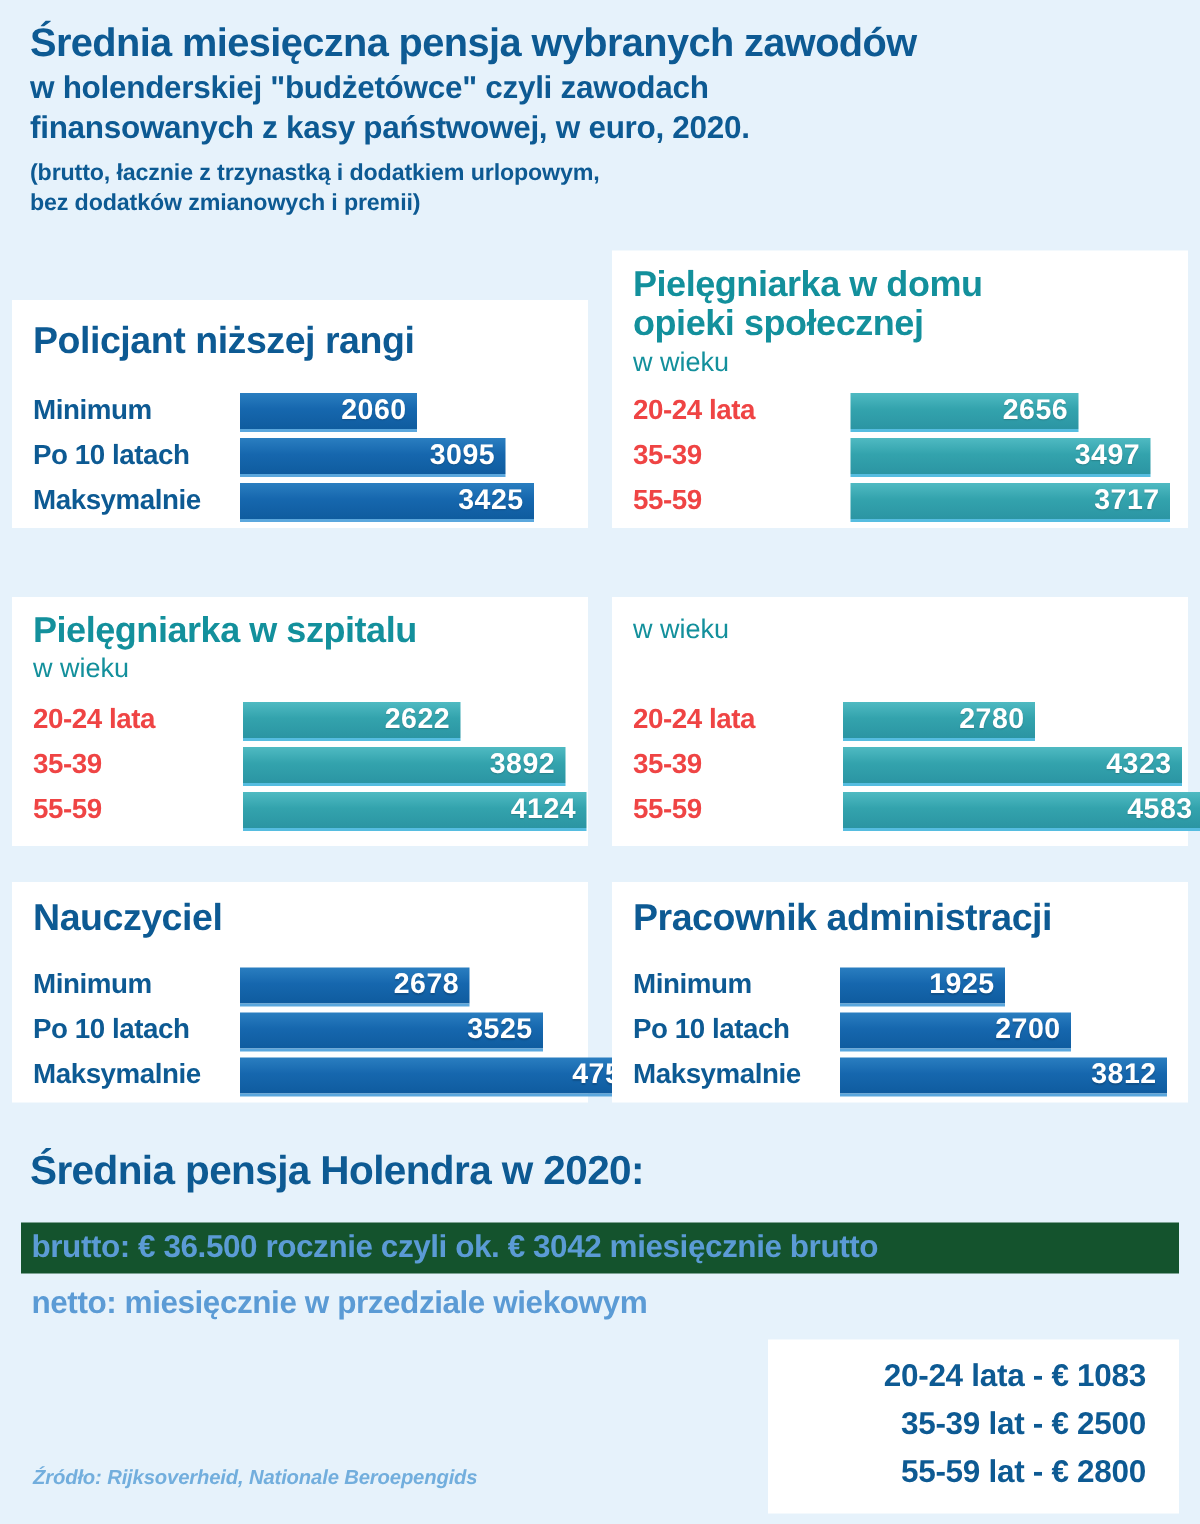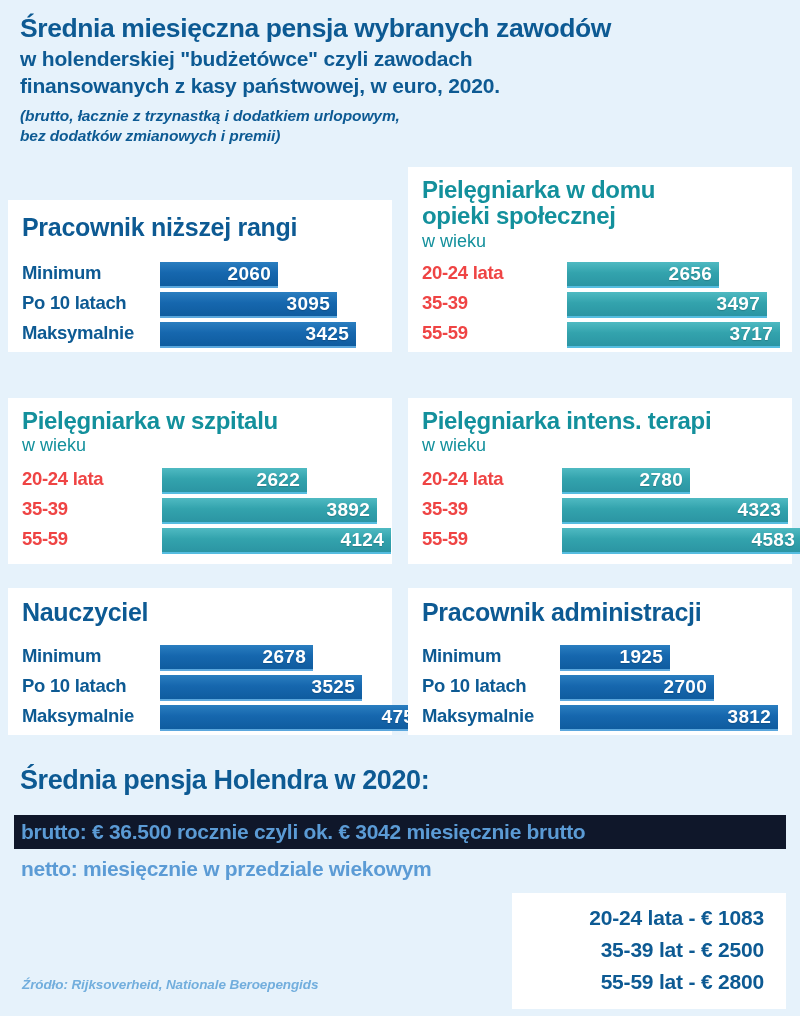--- a/index.html
+++ b/index.html
@@ -34,21 +34,20 @@
   .title-sub {
     font-size: 21px;
     font-weight: bold;
     color: #0d5a93;
     line-height: 1.18;
     margin-top: 3px;
     letter-spacing: -0.2px;
   }
   .title-note {
     font-size: 15.5px;
-    font-style: italic;
     font-weight: bold;
     color: #0d5a93;
     line-height: 1.25;
     margin-top: 7px;
     letter-spacing: -0.1px;
   }
 
   
   .panel {
     position: absolute;
@@ -126,21 +125,21 @@
     color: #0d5a93;
     letter-spacing: -0.4px;
     white-space: nowrap;
   }
   .summary-bar {
     position: absolute;
     left: 14px;
     top: 815px;
     width: 772px;
     height: 34px;
-    background: #0f172a;
+    background: #14532d;
     display: flex;
     align-items: center;
   }
   .summary-bar-text {
     font-size: 21px;
     font-weight: bold;
     color: #5b9bd5;
     letter-spacing: -0.3px;
     padding-left: 7px;
     white-space: nowrap;
@@ -193,21 +192,21 @@
 
 <div class="header">
   <div class="title-main">Średnia miesięczna pensja wybranych zawodów</div>
   <div class="title-sub">w holenderskiej "budżetówce" czyli zawodach</div>
   <div class="title-sub">finansowanych z kasy państwowej, w euro, 2020.</div>
   <div class="title-note">(brutto, łacznie z trzynastką i dodatkiem  urlopowym,</div>
   <div class="title-note" style="margin-top:0">bez dodatków zmianowych i premii)</div>
 </div>
 
 <div class="panel" style="left:8px; top:200px; width:384px; height:152px;">
-  <div class="panel-title blue" style="position:absolute; left:14px; top:14px; font-size:25px;">Pracownik niższej rangi</div>
+  <div class="panel-title blue" style="position:absolute; left:14px; top:14px; font-size:25px;">Policjant niższej rangi</div>
   <div class="rows" style="top:62px; left:14px; right:6px;">
     <div class="row">
       <span class="row-label blue" style="width:138px;">Minimum</span>
       <span class="bar blue" style="width:118px;">
         <span class="bar-value">2060</span>
       </span>
     </div>
     <div class="row">
       <span class="row-label blue" style="width:138px;">Po 10 latach</span>
       <span class="bar blue" style="width:177px;">
@@ -273,21 +272,20 @@
       <span class="row-label teal" style="width:140px;">55-59</span>
       <span class="bar teal" style="width:229px;">
         <span class="bar-value">4124</span>
       </span>
     </div>
   </div>
 </div>
 
 <div class="panel" style="left:408px; top:398px; width:384px; height:166px;">
   <div style="position:absolute; left:14px; top:10px;">
-    <div class="panel-title teal" style="font-size:24px;">Pielęgniarka intens. terapi</div>
     <div class="panel-subtitle teal">w wieku</div>
   </div>
   <div class="rows" style="top:70px; left:14px; right:6px;">
     <div class="row">
       <span class="row-label teal" style="width:140px;">20-24 lata</span>
       <span class="bar teal" style="width:128px;">
         <span class="bar-value">2780</span>
       </span>
     </div>
     <div class="row">

